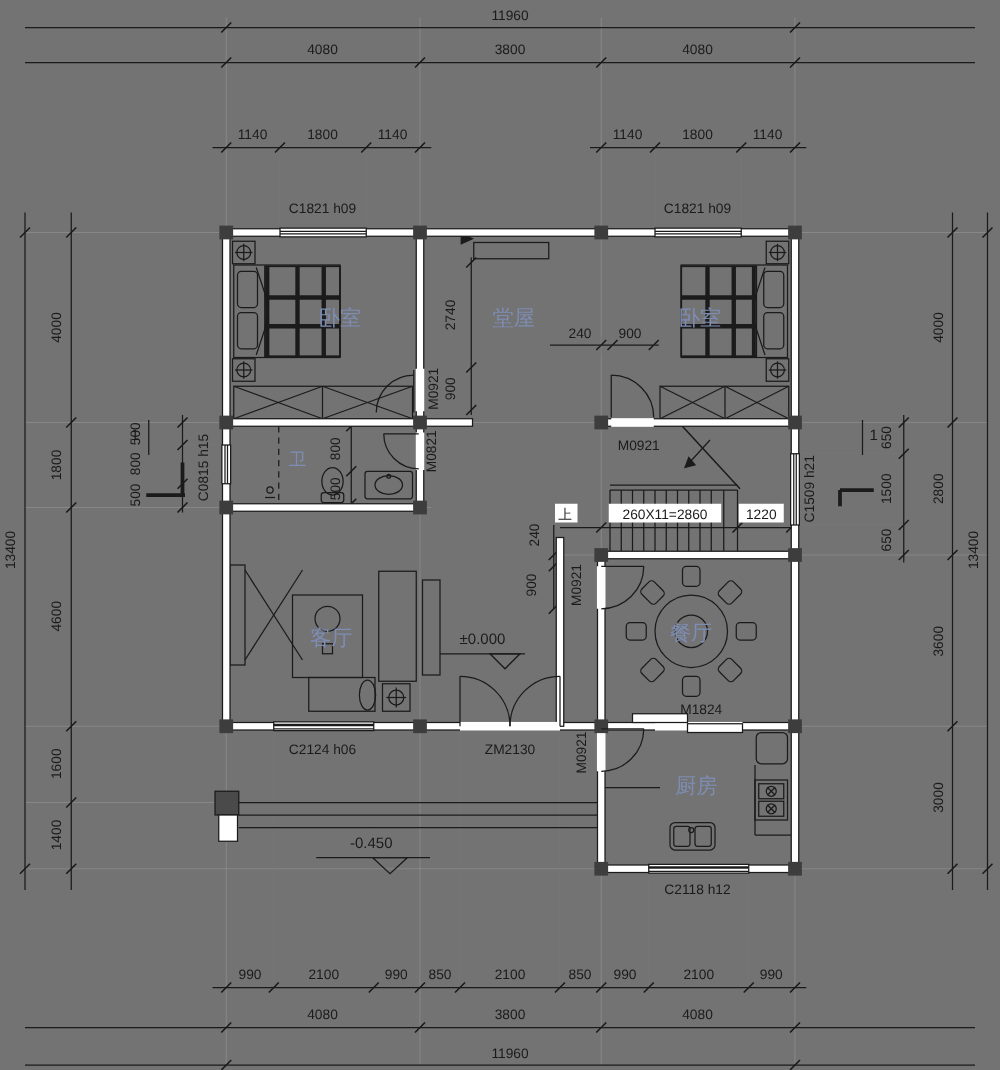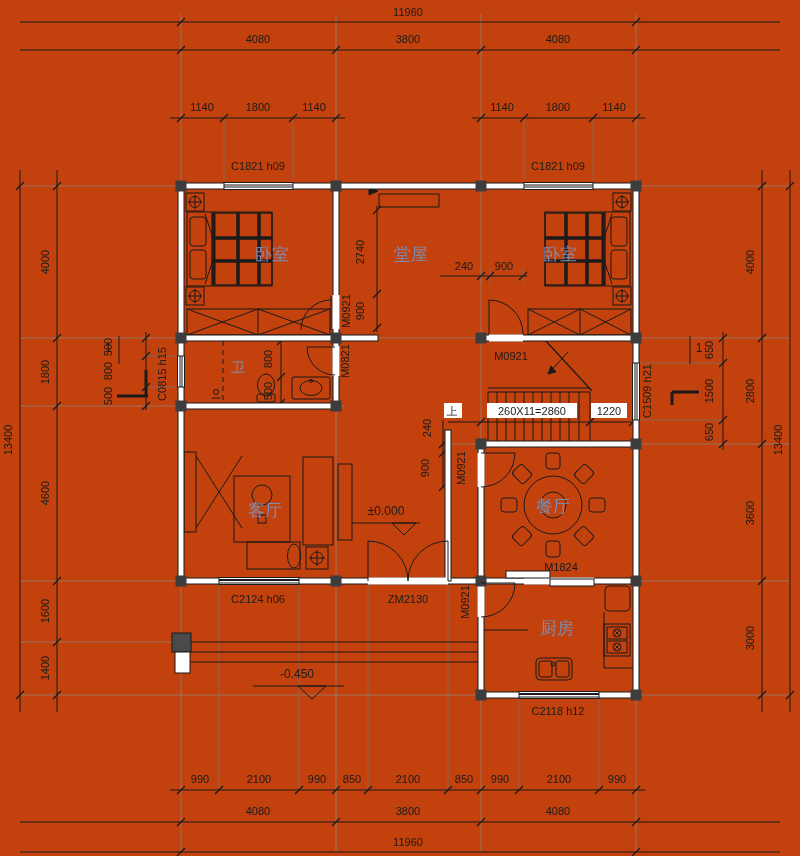--- a/index.html
+++ b/index.html
@@ -1,16 +1,16 @@
 <!DOCTYPE html>
 <html><head>
 <meta charset="utf-8">
 <style>
   html,body{margin:0;padding:0;background:#fff;}
-  .plan-wrap{width:800px;height:856px;background:#c2410c;position:relative;overflow:hidden;}
+  .plan-wrap{width:800px;height:856px;background:#737373;position:relative;overflow:hidden;}
   svg{display:block;}
   svg text{font-family:"Liberation Sans","DejaVu Sans",sans-serif;fill:#1b1b1b;}
   .dim{font-size:11px;}
   .code{font-size:11px;}
   .room{font-size:17px;fill:#7d8db4;}
   .room-small{font-size:14px;fill:#7d8db4;}
   .lvl{font-size:12px;}
   .mark1{font-size:12px;}
 </style>
 </head>

